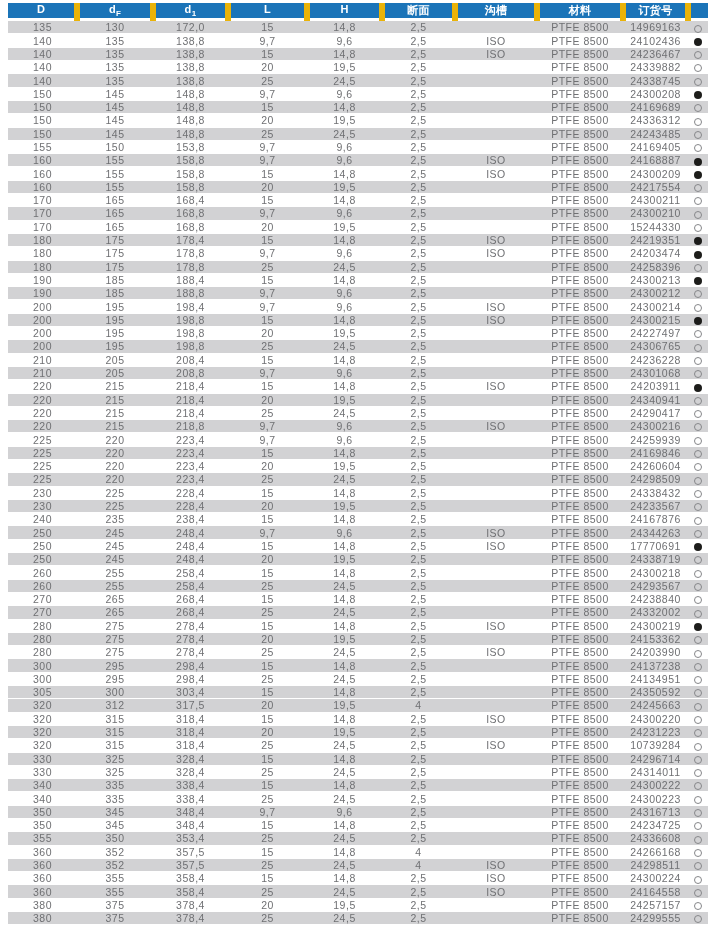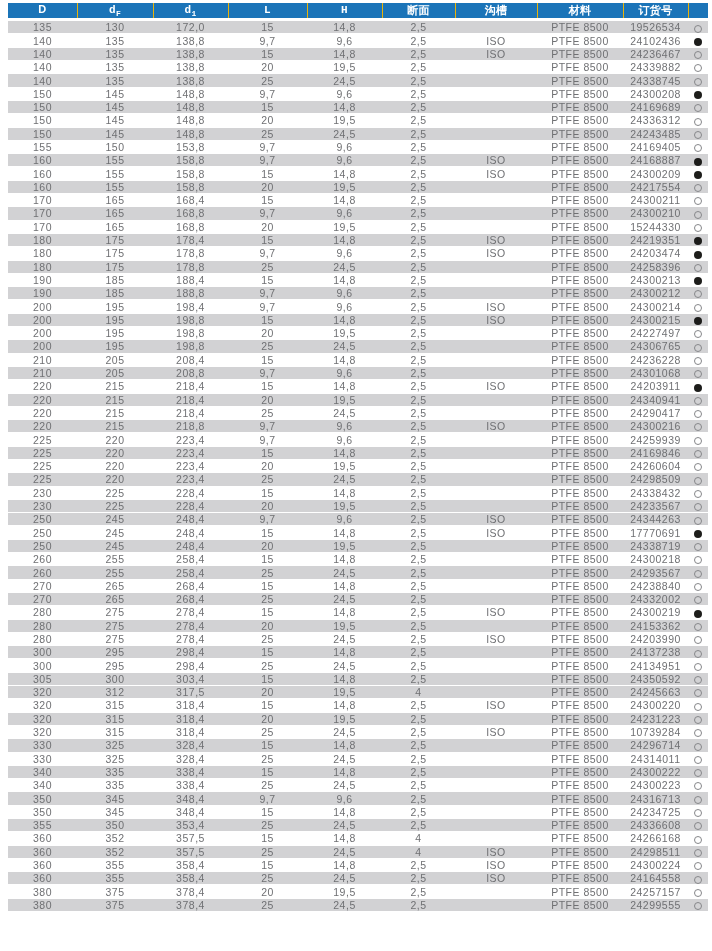--- a/index.html
+++ b/index.html
@@ -26,22 +26,21 @@
     font-size: 11px;
     font-weight: bold;
     height: 15px;
     padding: 0;
     text-align: center;
     vertical-align: middle;
     border-bottom: 3px solid #ffffff;
     letter-spacing: 0.3px;
   }
   table.catalog th + th {
-    border-left: 1px solid #eab308;
-    font-family: Liberation Mono, monospace;
+    border-left: 6px solid #eab308;
   }
   table.catalog th sub {
     font-size: 8px;
     font-weight: bold;
   }
   table.catalog td {
     font-size: 10.5px;
     color: #6f7073;
     text-align: center;
     vertical-align: middle;
@@ -106,21 +105,21 @@
     <tbody>
         <tr class="odd">
           <td>135</td>
           <td>130</td>
           <td>172,0</td>
           <td>15</td>
           <td>14,8</td>
           <td>2,5</td>
           <td></td>
           <td>PTFE 8500</td>
-          <td>19526534</td>
+          <td>14969163</td>
           <td><span class="circ open"></span></td>
         </tr>
         <tr class="even">
           <td>140</td>
           <td>135</td>
           <td>138,8</td>
           <td>9,7</td>
           <td>9,6</td>
           <td>2,5</td>
           <td>ISO</td>
@@ -539,20 +538,32 @@
         <tr class="odd">
           <td>230</td>
           <td>225</td>
           <td>228,4</td>
           <td>20</td>
           <td>19,5</td>
           <td>2,5</td>
           <td></td>
           <td>PTFE 8500</td>
           <td>24233567</td>
+          <td><span class="circ open"></span></td>
+        </tr>
+        <tr class="even">
+          <td>240</td>
+          <td>235</td>
+          <td>238,4</td>
+          <td>15</td>
+          <td>14,8</td>
+          <td>2,5</td>
+          <td></td>
+          <td>PTFE 8500</td>
+          <td>24167876</td>
           <td><span class="circ open"></span></td>
         </tr>
         <tr class="odd">
           <td>250</td>
           <td>245</td>
           <td>248,4</td>
           <td>9,7</td>
           <td>9,6</td>
           <td>2,5</td>
           <td>ISO</td>

